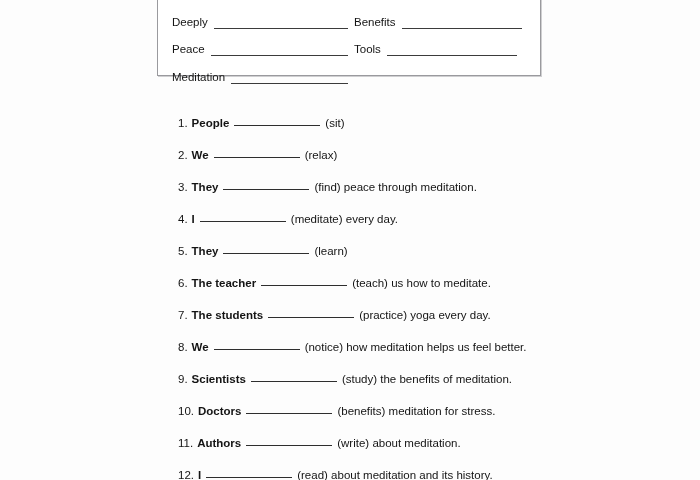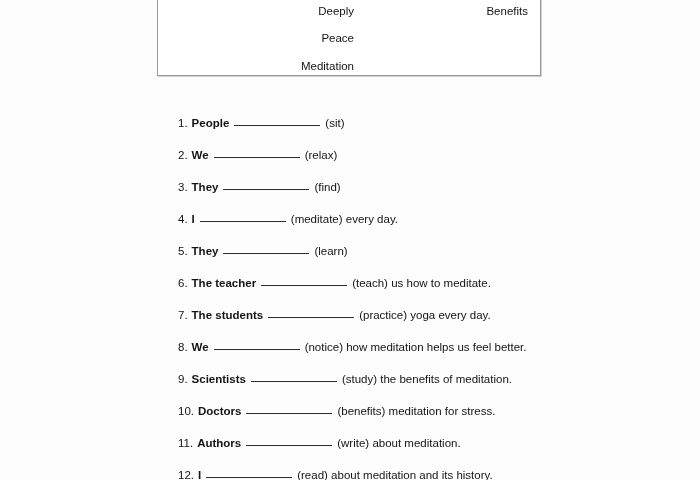--- a/index.html
+++ b/index.html
@@ -39,21 +39,20 @@
 
   .wb-row {
     display: flex;
     align-items: flex-end;
     height: 27.5px;
   }
   .wb-cell {
     display: flex;
     align-items: flex-end;
     white-space: nowrap;
-    flex-direction: column;
   }
   .wb-cell.col-left  { width: 182px; }
   .wb-cell.col-right { width: 174px; }
   .wb-cell.empty { }
 
   .wb-label {
     font-size: 11.5px;
     line-height: 13px;
     color: #141414;
   }
@@ -117,20 +116,24 @@
         <div class="wb-cell col-right">
           <span class="wb-label">Benefits</span>
           <span class="wb-blank"></span>
         </div>
       </div>
       <div class="wb-row">
         <div class="wb-cell col-left">
           <span class="wb-label">Peace</span>
           <span class="wb-blank"></span>
         </div>
+        <div class="wb-cell col-right">
+          <span class="wb-label">Tools</span>
+          <span class="wb-blank"></span>
+        </div>
       </div>
       <div class="wb-row">
         <div class="wb-cell col-left">
           <span class="wb-label">Meditation</span>
           <span class="wb-blank"></span>
         </div>
         <div class="wb-cell col-right empty"></div>
       </div>
     </div>
 </div>
@@ -149,20 +152,21 @@
       <span class="ex-blank"></span>
       <span class="ex-verb">(relax)</span>
       <span>&nbsp;</span>
     </div>
     <div class="ex-item">
       <span class="ex-num">3.</span>
       <span class="ex-subject">They</span>
       <span class="ex-blank"></span>
       <span class="ex-verb">(find)</span>
       <span>&nbsp;</span>
+      <span class="ex-tail">peace through meditation.</span>
     </div>
     <div class="ex-item">
       <span class="ex-num">4.</span>
       <span class="ex-subject">I</span>
       <span class="ex-blank"></span>
       <span class="ex-verb">(meditate)</span>
       <span>&nbsp;</span>
       <span class="ex-tail">every day.</span>
     </div>
     <div class="ex-item">

